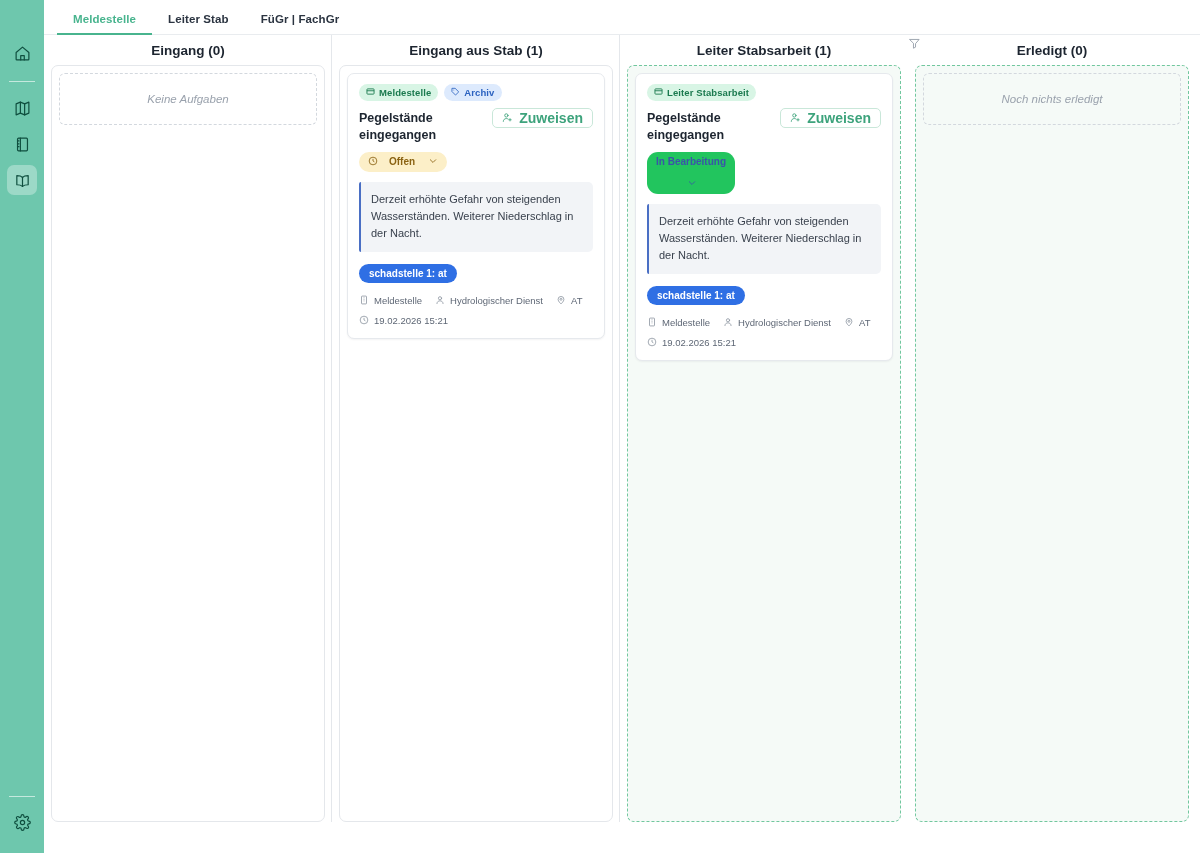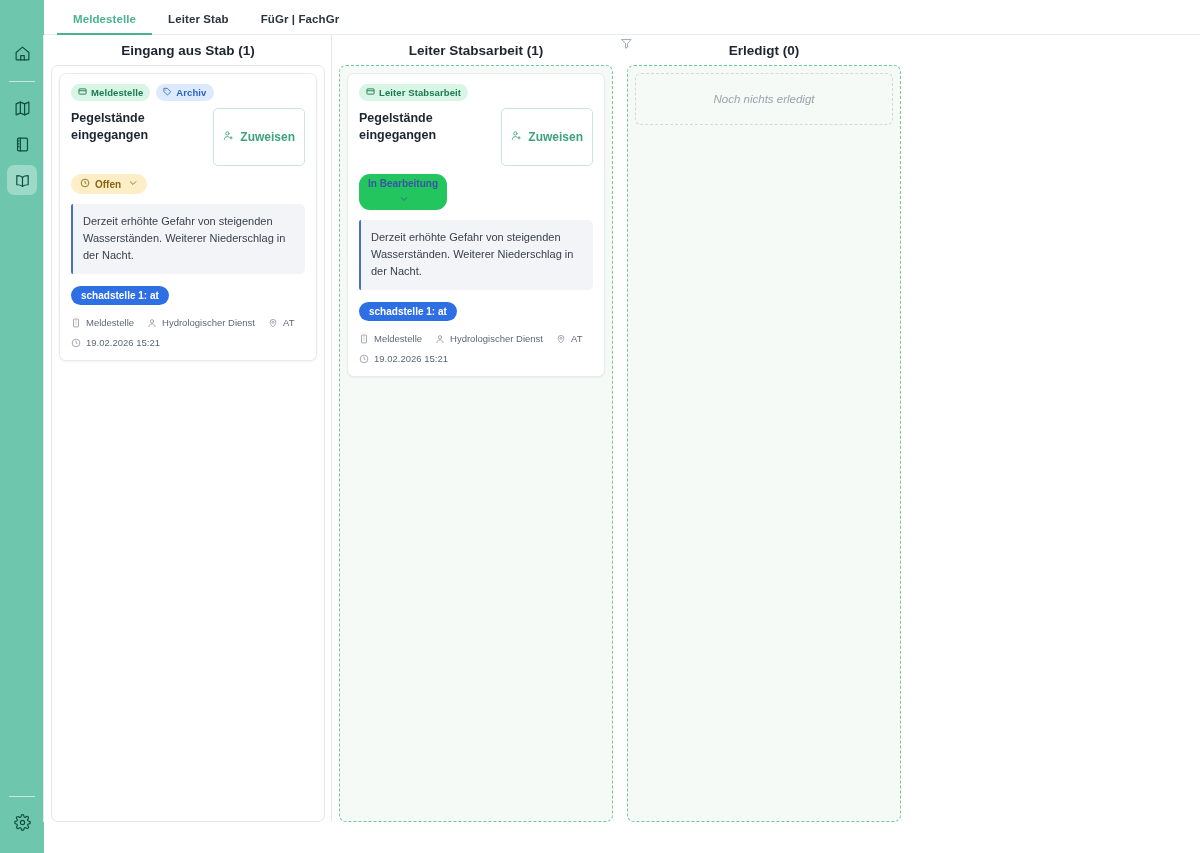--- a/index.html
+++ b/index.html
@@ -134,26 +134,26 @@
     letter-spacing: .1px; white-space: nowrap;
   }
   .badge.green { background: #d8f5e5; color: #1b7a4f; }
   .badge.blue  { background: #ddeafd; color: #2b62c0; }
 
   .card-title-row { display: flex; align-items: flex-start; justify-content: space-between; gap: 8px; }
   .card-title { font-size: 12.5px; font-weight: 700; color: #1d2530; line-height: 1.35; padding-top: 2px; }
   .assign-btn {
     display: inline-flex; align-items: center; gap: 6px;
     border: 1px solid #c9e7d9; background: #ffffff;
-    color: #3da37c; font-size: 12px; font-weight: 600;
-    padding: 21px 9px; border-radius: 5px; white-space: nowrap;
+    color: #3da37c; font-size: 14px; font-weight: 600;
+    padding: 1px 9px; border-radius: 5px; white-space: nowrap;
   }
 
   .status-pill {
-    display: inline-flex; align-items: center; gap: 5px;
+    display: inline-flex; align-items: center; gap: 11px;
     font-size: 10px; font-weight: 700;
     padding: 4px 9px; border-radius: 11px;
     margin-top: 8px;
   }
   .status-pill.offen { background: #fcefc8; color: #8a6212; }
   .status-pill.bearb { background: #22c55e; color: #3a55a8; flex-direction: column; }
   .status-pill .chev { margin-left: 2px; opacity: .85; }
 
   .desc {
     margin-top: 10px;
@@ -240,20 +240,28 @@
 
     <div class="tabsbar">
       <div class="tab active"><span>Meldestelle</span></div>
       <div class="tab"><span>Leiter Stab</span></div>
       <div class="tab"><span>FüGr | FachGr</span></div>
     </div>
 
 
     <div class="board">
 
+      <div class="col" style="width:288px;">
+        <div class="col-head">
+          <span>Eingang (0)</span>
+        </div>
+        <div class="col-body plain">
+          <div class="empty-box">Keine Aufgaben</div>
+        </div>
+      </div>
 
       <div class="col" style="width:288px;">
         <div class="col-sep" style="left:-1px;"></div>
         <div class="col-head">
           <span>Eingang aus Stab (1)</span>
         </div>
         <div class="col-body plain">
 
           <div class="card">
             <div class="badge-row">

